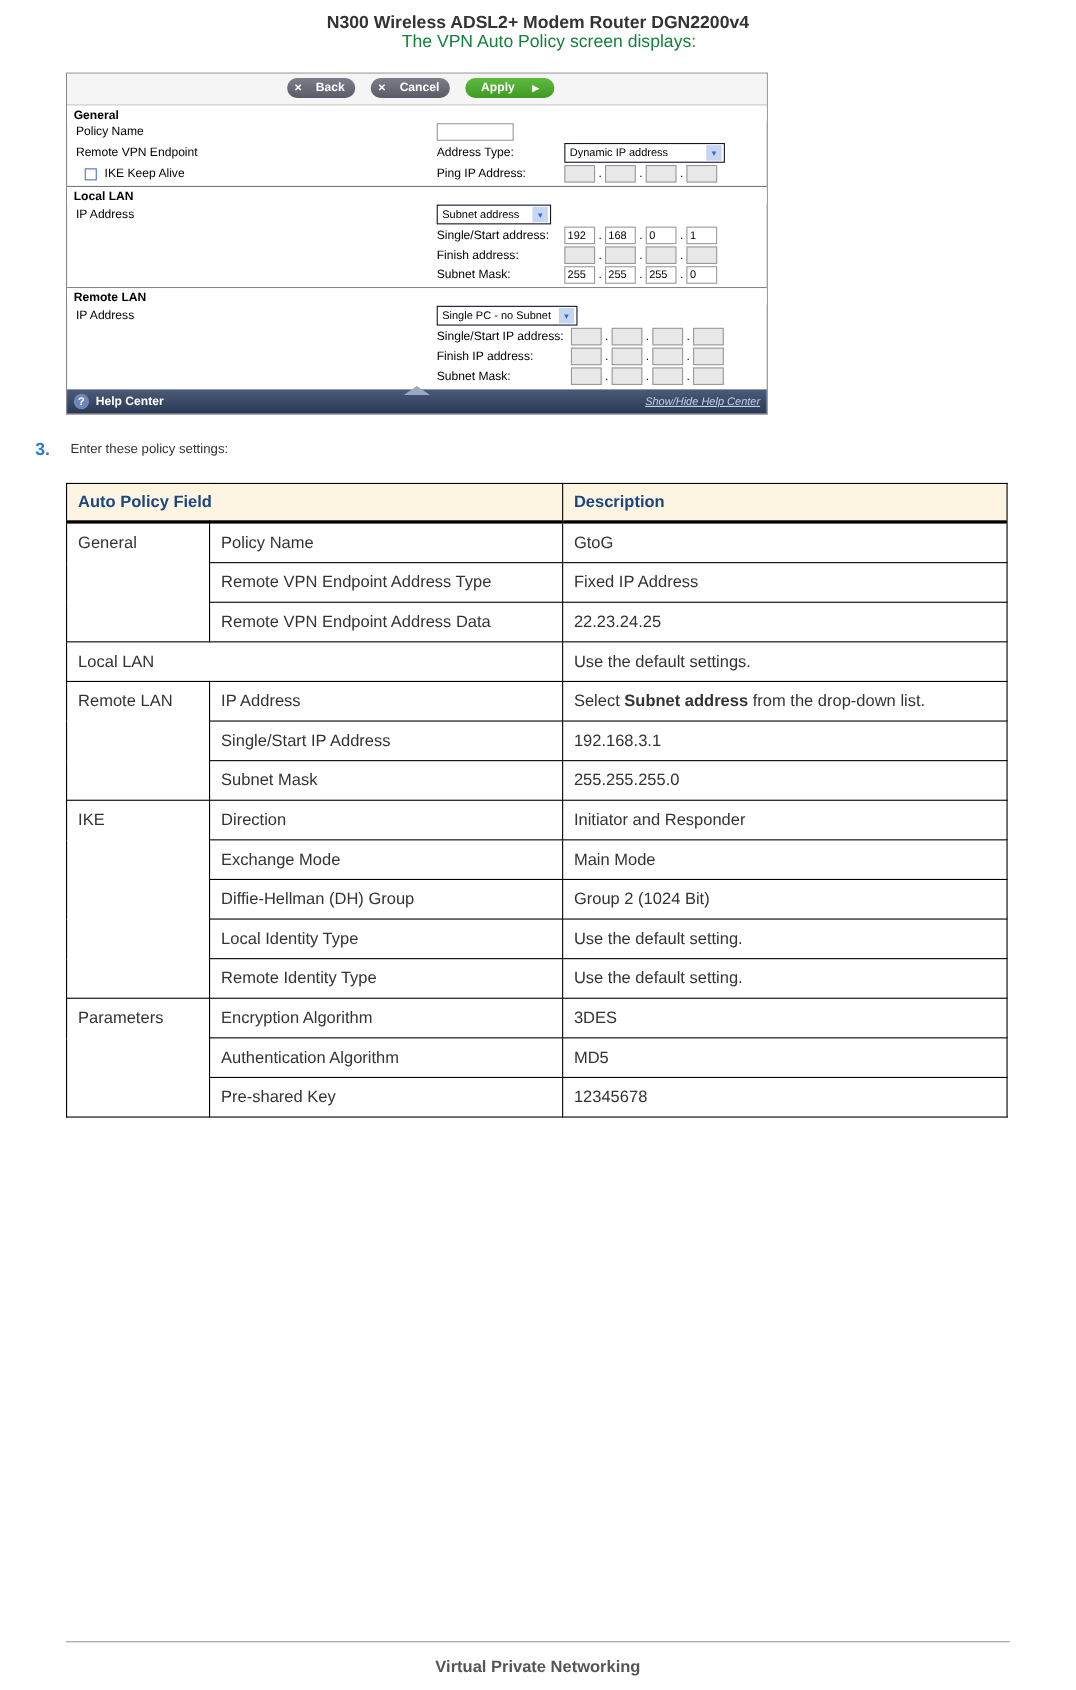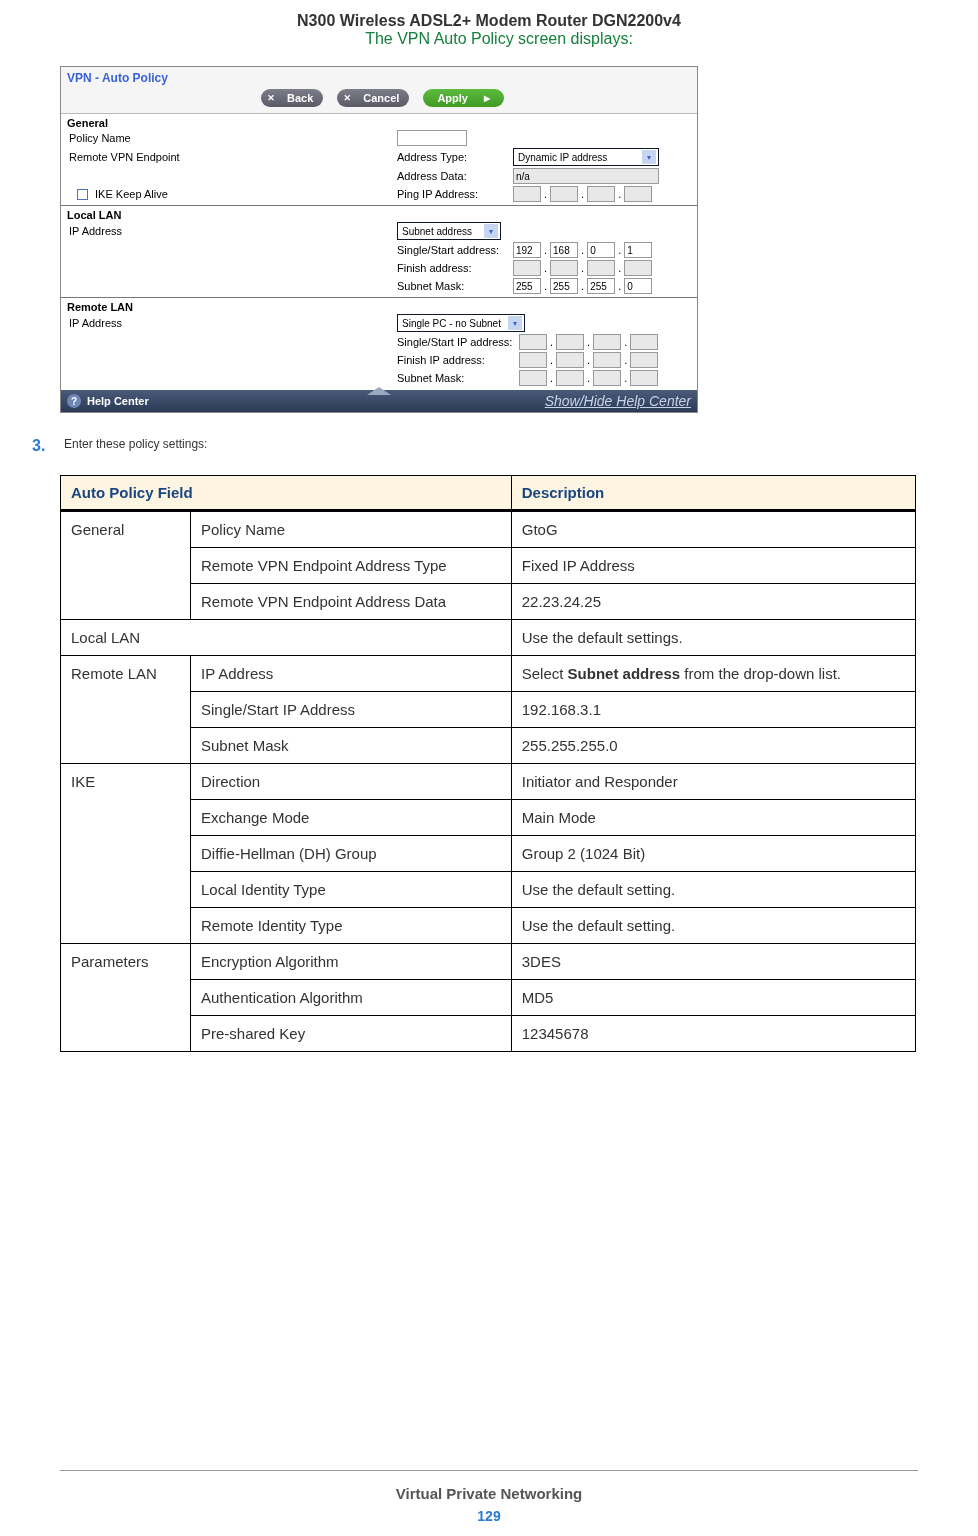--- a/index.html
+++ b/index.html
@@ -125,21 +125,21 @@
     }
     .help-tri {
       position: absolute;
       left: 50%; transform: translateX(-50%);
       bottom: 17px;
       width: 0; height: 0;
       border-left: 12px solid transparent;
       border-right: 12px solid transparent;
       border-bottom: 8px solid #9aa8c2;
     }
-    .help-link { text-decoration: underline; font-style: italic; color: #c8d2e8; font-size: 14px;}
+    .help-link { text-decoration: underline; font-style: italic; color: #c8d2e8; font-size: 10px;}
     
     .step-line { display: flex; gap: 10px; margin-top: 24px; margin-left: -28px; }
     .step-num { color: #2a7bd4; font-weight: bold; font-size: 16px; width: 22px;}
     .step-text { font-size: 12px; color: #333;}
     
     .policy-table {
       margin-top: 20px;
       border-collapse: collapse;
       width: 856px;
       border: 1px solid #000;
@@ -188,21 +188,20 @@
     }
   </style>
 </head>
 <body>
 
 <div class="doc-header">N300 Wireless ADSL2+ Modem Router DGN2200v4</div>
 
 <div class="intro-text">The VPN Auto Policy screen displays:</div>
 
 <div class="ui-screenshot">
-  <div class="vpn-title">VPN - Auto Policy</div>
   <div class="button-row">
     <div class="btn btn-grey">
       <span class="x-icon">✕</span>
       <span>Back</span>
     </div>
     <div class="btn btn-grey">
       <span class="x-icon">✕</span>
       <span>Cancel</span>
     </div>
     <div class="btn btn-green">
@@ -220,25 +219,20 @@
   </div>
   <div class="form-row">
     <div class="left-label">Remote VPN Endpoint</div>
     <div class="right-label">Address Type:</div>
     <div class="sel" style="width:146px">
       <span>Dynamic IP address</span>
       <span class="chev">▾</span>
     </div>
   </div>
   <div class="form-row">
-    <div class="left-label"></div>
-    <div class="right-label">Address Data:</div>
-    <input class="mini-input disabled" style="width: 146px;" value="n/a">
-  </div>
-  <div class="form-row">
     <div class="left-label">
       <span class="checkbox-sq"></span>
       <span>IKE Keep Alive</span>
     </div>
     <div class="right-label">Ping IP Address:</div>
     <div class="field-area">
       <input class="mini-input disabled" style="width: 28px;">
         <span class="ip-dot">.</span>
       <input class="mini-input disabled" style="width: 28px;">
         <span class="ip-dot">.</span>
@@ -432,14 +426,13 @@
     <tr>
       <td>Pre-shared Key</td>
       <td>12345678</td>
     </tr>
   </tbody>
 </table>
 
 <div class="footer">
   <div class="footer-line"></div>
   <div class="footer-title">Virtual Private Networking</div>
-  <div class="footer-page">129</div>
 </div>
 
 </body></html>

